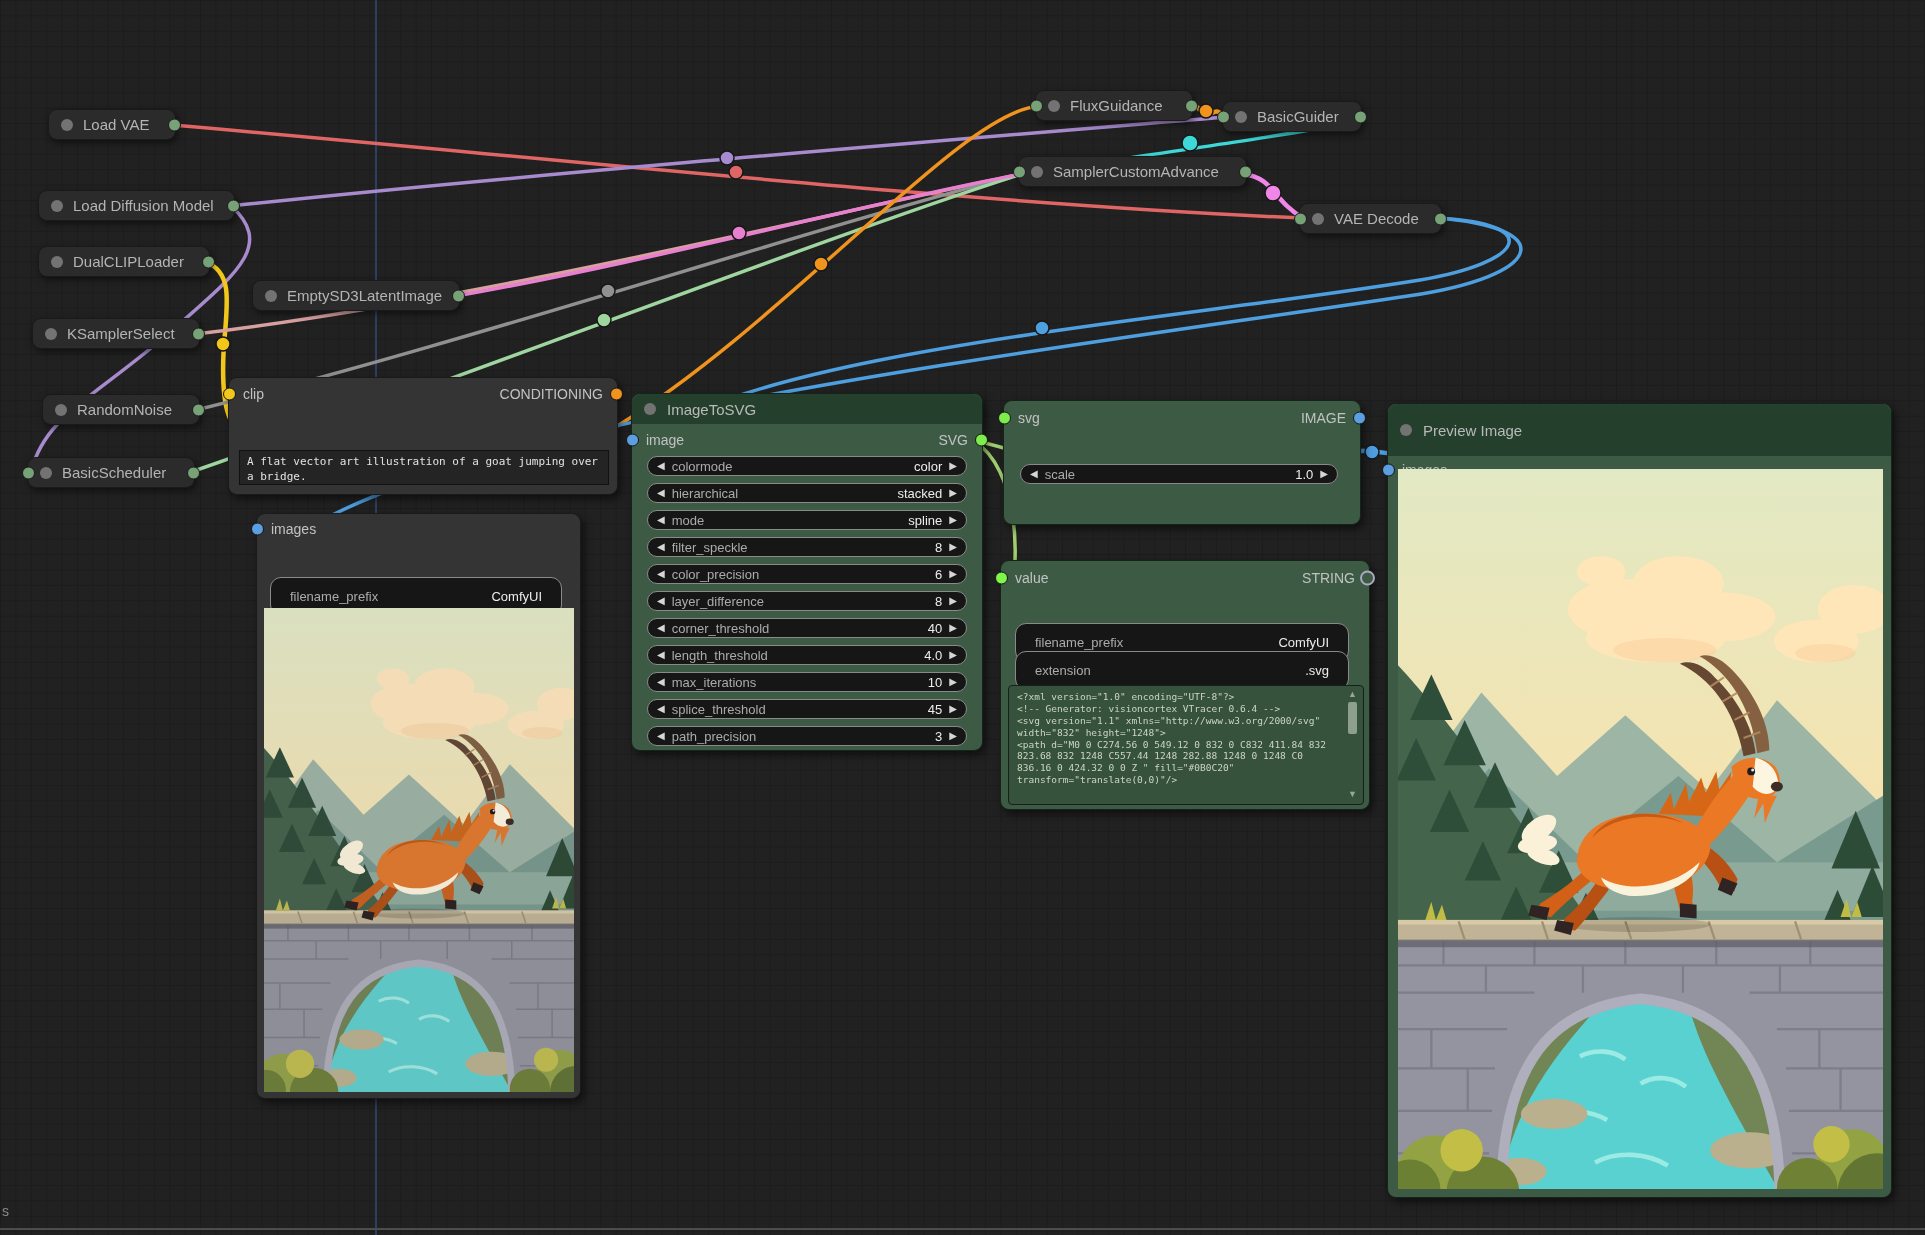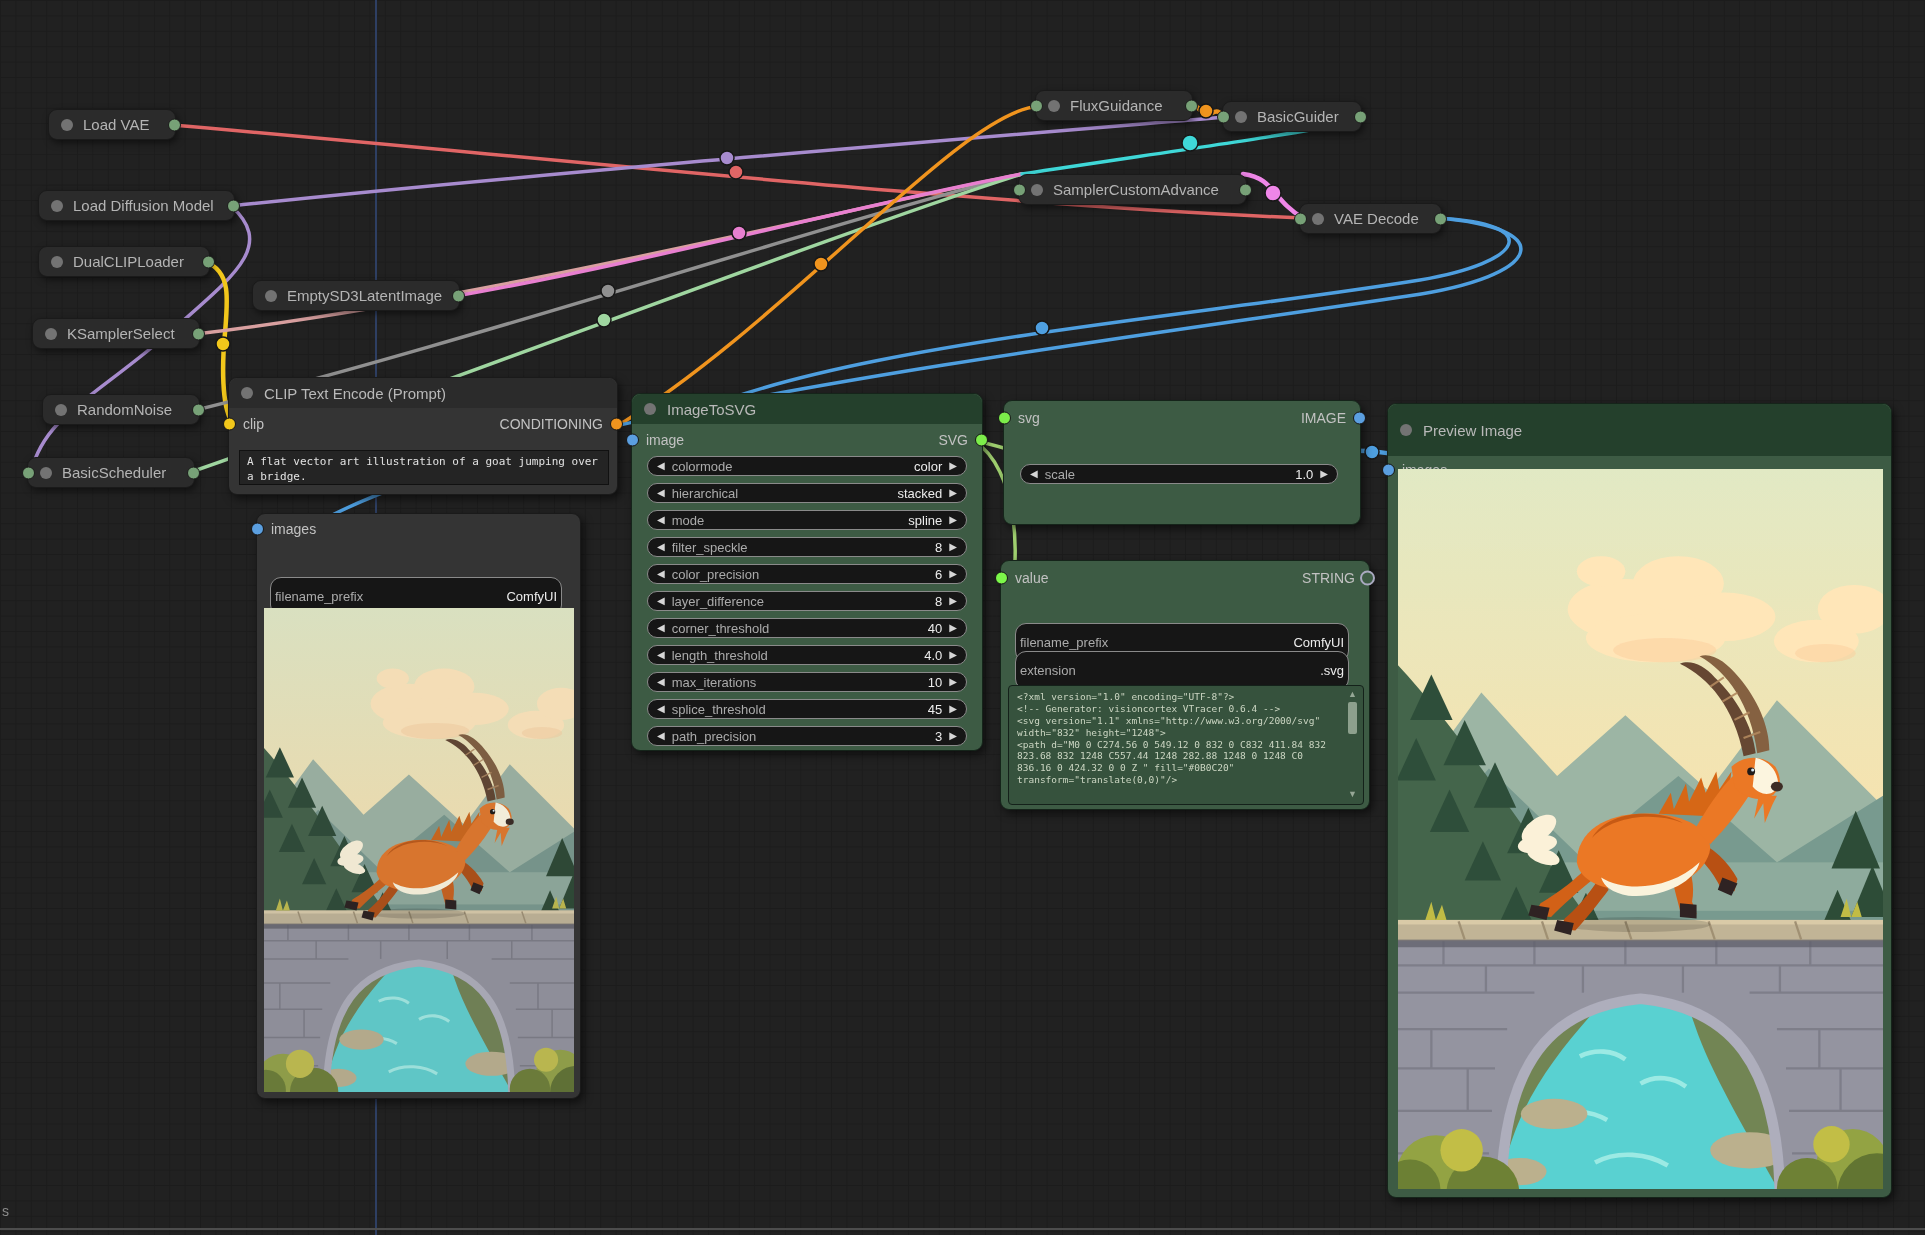--- a/index.html
+++ b/index.html
@@ -30,21 +30,21 @@
   .ports-row{position:relative;display:flex;justify-content:space-between;align-items:center;height:26px;padding:0 14px;}
   .plabel{font-size:14px;color:#c2c2c2;}
   .pdot{position:absolute;width:11px;height:11px;border-radius:50%;border:1px solid #161616;top:50%;transform:translateY(-50%);}
   .pdot.l{left:-6px;} .pdot.r{right:-6px;}
   .widget{position:absolute;height:20px;background:#161616;border:1px solid #8a8a8a;border-radius:11px;
     display:flex;align-items:center;padding:0 9px;gap:7px;box-sizing:border-box;}
   .warrow{color:#d6d6d6;font-size:10px;line-height:1;flex:0 0 auto;}
   .wlabel{color:#ababab;font-size:13px;flex:1 1 auto;white-space:nowrap;overflow:hidden;}
   .wvalue{color:#ececec;font-size:13px;text-align:right;white-space:nowrap;}
   .field{position:absolute;height:39px;background:#161616;border:1px solid #8a8a8a;border-radius:11px;
-    display:flex;align-items:center;justify-content:space-between;padding:0 4px;box-sizing:border-box;}
+    display:flex;align-items:center;justify-content:space-between;padding:0 19px;box-sizing:border-box;}
   .prompt-box{position:absolute;background:#242424;border:1px solid #111;color:#e2e2e2;
     font-family:"DejaVu Sans Mono",monospace;font-size:11px;line-height:1.35;padding:4px 7px;white-space:pre-wrap;box-sizing:border-box;}
   .svgtext-box{position:absolute;background:#36523d;border:1px solid #14211a;border-radius:4px;color:#ccd6c3;
     font-family:"DejaVu Sans Mono",monospace;font-size:9.5px;line-height:1.25;padding:5px 20px 5px 8px;
     white-space:pre-wrap;word-break:break-all;box-sizing:border-box;overflow:hidden;}
   .sbar{position:absolute;right:3px;top:4px;bottom:4px;width:13px;display:flex;flex-direction:column;align-items:center;color:#96a796;font-size:9px;}
   .sbar .thumb{width:9px;height:32px;background:#8da08d;border-radius:2px;margin-top:3px;}
   .sbar .sp{flex:1 1 auto;}
   .imgwrap{position:absolute;overflow:hidden;background:#11131d;}
   .imgwrap svg{display:block;width:100%;height:100%;}
@@ -290,38 +290,34 @@
     <span class="cdot"></span>
     <span class="ctitle">FluxGuidance</span>
     <span class="port pout"></span>
   </div>
   <div class="cnode" style="left:1222px;top:101px;width:140px">
     <span class="port pin"></span>
     <span class="cdot"></span>
     <span class="ctitle">BasicGuider</span>
     <span class="port pout"></span>
   </div>
-  <div class="cnode" style="left:1018px;top:174px;width:229px">
+  <div class="cnode" style="left:1018px;top:156px;width:229px">
     <span class="port pin"></span>
     <span class="cdot"></span>
     <span class="ctitle">SamplerCustomAdvance</span>
     <span class="port pout"></span>
   </div>
   <div class="cnode" style="left:1299px;top:203px;width:143px">
     <span class="port pin"></span>
     <span class="cdot"></span>
     <span class="ctitle">VAE Decode</span>
     <span class="port pout"></span>
   </div>
 
   <div class="bignode gray-node" style="left:228px;top:377px;width:390px;height:118px">
-    <div class="ntitle">
-      <span class="cdot"></span>
-      <span class="ctitle">CLIP Text Encode (Prompt)</span>
-    </div>
     <div class="ports-row" style="height:32px">
       <span class="pdot l" style="background:#f2c71b"></span>
       <span class="plabel">clip</span>
       <span class="plabel">CONDITIONING</span>
       <span class="pdot r" style="background:#f0941e"></span>
     </div>
     <div class="prompt-box" style="left:10px;top:72px;width:370px;height:35px">A flat vector art illustration of a goat jumping over a bridge.</div>
   </div>
 
   <div class="bignode green-node" style="left:631px;top:393px;width:352px;height:358px">

